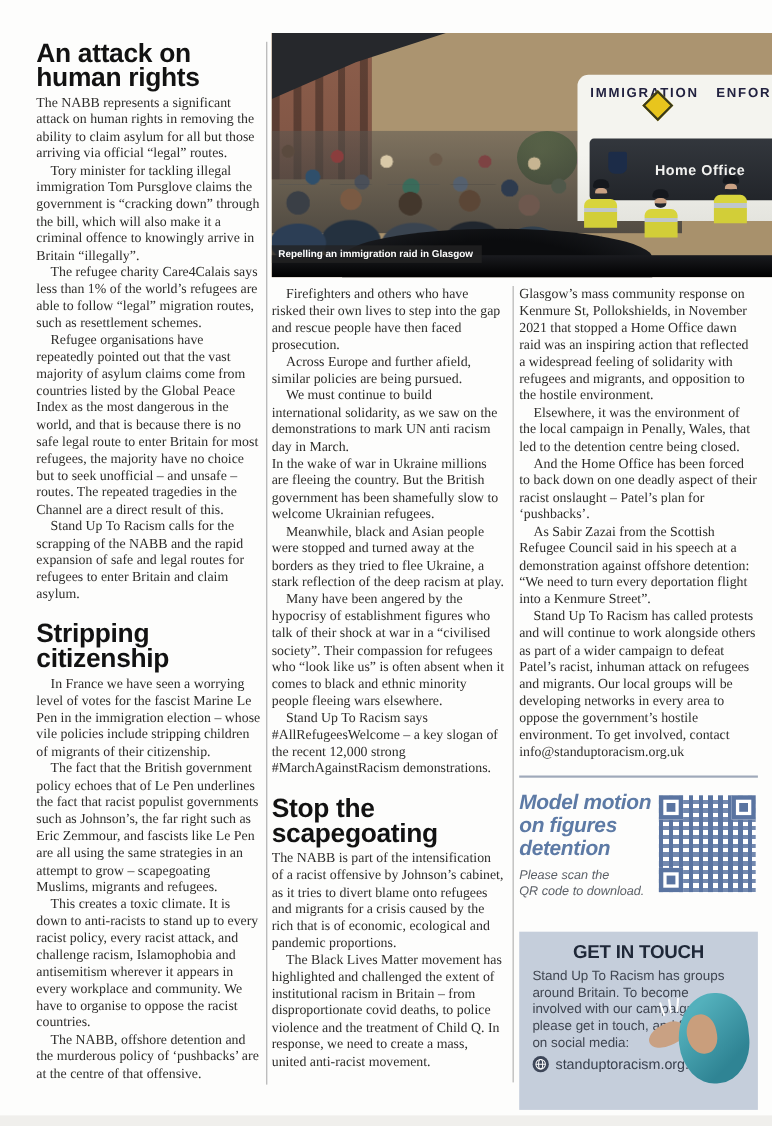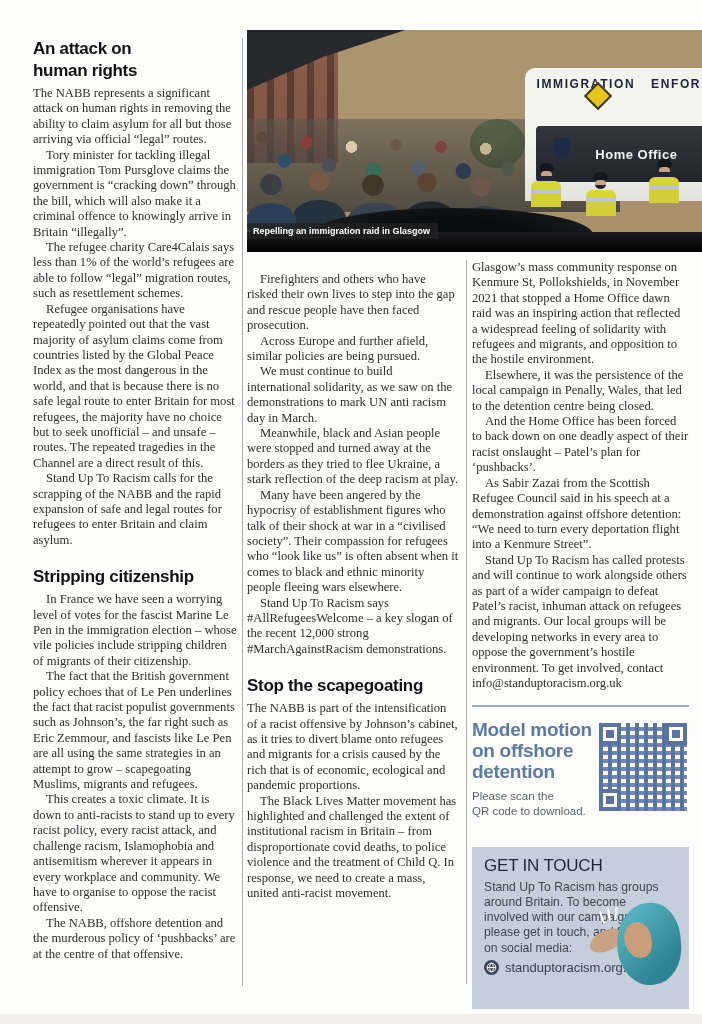--- a/index.html
+++ b/index.html
@@ -10,25 +10,25 @@
     font-family:"Liberation Serif", serif; color:#2e2d2b;
   }
   .vrule { position:absolute; width:1px; background:#adadad; }
   .vrule1 { left:242px; top:38px; height:948px; }
   .vrule2 { left:466px; top:260px; height:724px; }
   .bottom-strip { position:absolute; left:0; right:0; bottom:0; height:10px; background:#f0efec; }
 
   
   .col { position:absolute; font-size:12.6px; line-height:15.4px; text-align:left; }
   .col1 { left:33px;  top:38px;  width:206px; }
-  .col2 { left:247px; top:272px; width:212px; }
+  .col2 { left:247px; top:260px; width:212px; }
   .col3 { left:472px; top:260px; width:217px; }
   .sh {
     font-family:"Liberation Sans", sans-serif; font-weight:bold;
-    font-size:17px; line-height:22px; letter-spacing:-0.3px; color:#121212;
+    font-size:24px; line-height:22px; letter-spacing:-0.3px; color:#121212;
     margin:18px 0 4px;
   }
   .sh.first { margin-top:0; }
   .sh span { display:block; }
   .bp { margin:0; text-indent:13px; }
   .bp.ni { text-indent:0; }
 
   
   .photo { position:absolute; left:247px; top:30px; width:455px; height:222px; overflow:hidden; background:#a8916c; }
   .bld { position:absolute; left:0; right:0; top:0; height:52%;
@@ -103,41 +103,41 @@
     background:radial-gradient(ellipse at 50% 130%, #0b0c0e 60%, #202227); border-radius:50% 50% 0 0; }
   .carband { position:absolute; left:0; right:0; bottom:0; height:9%;
     background:linear-gradient(#1a1b1f,#000); }
   .caption { position:absolute; left:0; bottom:6%;
     background:rgba(35,35,35,.78); color:#fff;
     font-family:"Liberation Sans", sans-serif; font-weight:bold; font-size:9px;
     padding:3px 8px 3px 6px; }
 
   
   .mm-rule { height:2px; background:#9fa9ba; margin:14px 0 12px; }
-  .model-motion { position:relative; min-height:112px; }
+  .model-motion { position:relative; min-height:112px;font-style:italic; }
   .mm-h { font-family:"Liberation Sans", sans-serif; font-weight:bold;
     font-size:19px; line-height:21px; letter-spacing:-0.3px; color:#5d7aa5; }
   .mm-h span { display:block; }
   .mm-note { font-family:"Liberation Sans", sans-serif; font-size:11.5px;
     line-height:14.5px; color:#5a5f66; margin-top:7px; }
   .mm-note span { display:block; }
   .qr { position:absolute; right:2px; top:4px; width:88px; height:88px;
     background:
       repeating-linear-gradient(0deg, rgba(90,116,161,.85) 0 4px, rgba(0,0,0,0) 4px 8px),
       repeating-linear-gradient(90deg, #5a74a1 0 4px, #fff 4px 9px);
   }
   .qf { position:absolute; width:22px; height:22px; background:#fff; border:4px solid #5a74a1; }
   .qf::after { content:""; position:absolute; left:3px; top:3px; width:8px; height:8px; background:#5a74a1; }
   .qf.tl { left:0; top:0; } .qf.tr { right:0; top:0; } .qf.bl { left:0; bottom:0; }
 
   
   .git { position:relative; margin-top:16px; height:162px; background:#c5cedb;
     padding:11px 12px; overflow:hidden;
     font-family:"Liberation Sans", sans-serif; }
-  .git-h { font-weight:normal; font-size:17px; letter-spacing:-0.2px; color:#1f2838; margin-bottom:6px; }
+  .git-h { font-weight:bold; font-size:17px; letter-spacing:-0.2px; color:#1f2838; margin-bottom:6px;text-align:center; }
   .git-body { font-size:12.2px; line-height:15.2px; color:#3f4550; width:185px; }
   .soc { margin-top:4px; }
   .soc-row { display:flex; align-items:center; margin-top:4px; }
   .soc-ic { width:15px; height:15px; margin-right:6px; flex:0 0 auto; }
   .soc-label { font-size:13px; color:#39404e; }
   .gwoman { position:absolute; right:-6px; bottom:-6px; width:112px; height:114px; }
   .hand { position:absolute; left:6px; top:30px; width:34px; height:20px;
     background:#c9a183; border-radius:50% 40% 40% 50%; transform:rotate(-25deg); }
   .mline { position:absolute; width:2px; height:13px; background:#fff; border-radius:2px; }
   .ml1 { left:18px; top:10px; transform:rotate(-18deg); }
@@ -203,51 +203,52 @@
     </h2>
     <p class="bp ni">The NABB represents a significant attack on human rights in removing the ability to claim asylum for all but those arriving via official “legal” routes.</p>
     <p class="bp">Tory minister for tackling illegal immigration Tom Pursglove claims the government is “cracking down” through the bill, which will also make it a criminal offence to knowingly arrive in Britain “illegally”.</p>
     <p class="bp">The refugee charity Care4Calais says less than 1% of the world’s refugees are able to follow “legal” migration routes, such as resettlement schemes.</p>
     <p class="bp">Refugee organisations have repeatedly pointed out that the vast majority of asylum claims come from countries listed by the Global Peace Index as the most dangerous in the world, and that is because there is no safe legal route to enter Britain for most refugees, the majority have no choice but to seek unofficial – and unsafe – routes. The repeated tragedies in the Channel are a direct result of this.</p>
     <p class="bp">Stand Up To Racism calls for the scrapping of the NABB and the rapid expansion of safe and legal routes for refugees to enter Britain and claim asylum.</p>
 
     <h2 class="sh">Stripping citizenship</h2>
     <p class="bp">In France we have seen a worrying level of votes for the fascist Marine Le Pen in the immigration election – whose vile policies include stripping children of migrants of their citizenship.</p>
     <p class="bp">The fact that the British government policy echoes that of Le Pen underlines the fact that racist populist governments such as Johnson’s, the far right such as Eric Zemmour, and fascists like Le Pen are all using the same strategies in an attempt to grow – scapegoating Muslims, migrants and refugees.</p>
-    <p class="bp">This creates a toxic climate. It is down to anti-racists to stand up to every racist policy, every racist attack, and challenge racism, Islamophobia and antisemitism wherever it appears in every workplace and community. We have to organise to oppose the racist offensive.</p>
+    <p class="bp">This creates a toxic climate. It is down to anti-racists to stand up to every racist policy, every racist attack, and challenge racism, Islamophobia and antisemitism wherever it appears in every workplace and community. We have to organise to oppose the racist countries.</p>
     <p class="bp">The NABB, offshore detention and the murderous policy of ‘pushbacks’ are at the centre of that offensive.</p>
   </section>
 
   <section class="col col2">
     <p class="bp">Firefighters and others who have risked their own lives to step into the gap and rescue people have then faced prosecution.</p>
     <p class="bp">Across Europe and further afield, similar policies are being pursued.</p>
     <p class="bp">We must continue to build international solidarity, as we saw on the demonstrations to mark UN anti racism day in March.</p>
 
+    <p class="bp ni">In the wake of war in Ukraine millions are fleeing the country. But the British government has been shamefully slow to welcome Ukrainian refugees.</p>
     <p class="bp">Meanwhile, black and Asian people were stopped and turned away at the borders as they tried to flee Ukraine, a stark reflection of the deep racism at play.</p>
     <p class="bp">Many have been angered by the hypocrisy of establishment figures who talk of their shock at war in a “civilised society”. Their compassion for refugees who “look like us” is often absent when it comes to black and ethnic minority people fleeing wars elsewhere.</p>
     <p class="bp">Stand Up To Racism says #AllRefugeesWelcome – a key slogan of the recent 12,000 strong #MarchAgainstRacism demonstrations.</p>
 
     <h2 class="sh">Stop the scapegoating</h2>
     <p class="bp ni">The NABB is part of the intensification of a racist offensive by Johnson’s cabinet, as it tries to divert blame onto refugees and migrants for a crisis caused by the rich that is of economic, ecological and pandemic proportions.</p>
     <p class="bp">The Black Lives Matter movement has highlighted and challenged the extent of institutional racism in Britain – from disproportionate covid deaths, to police violence and the treatment of Child Q. In response, we need to create a mass, united anti-racist movement.</p>
   </section>
 
   <section class="col col3">
     <p class="bp ni">Glasgow’s mass community response on Kenmure St, Pollokshields, in November 2021 that stopped a Home Office dawn raid was an inspiring action that reflected a widespread feeling of solidarity with refugees and migrants, and opposition to the hostile environment.</p>
-    <p class="bp">Elsewhere, it was the persistence of the local campaign in Penally, Wales, that led to the detention centre being closed.</p>
+    <p class="bp">Elsewhere, it was the environment of the local campaign in Penally, Wales, that led to the detention centre being closed.</p>
     <p class="bp">And the Home Office has been forced to back down on one deadly aspect of their racist onslaught – Patel’s plan for ‘pushbacks’.</p>
     <p class="bp">As Sabir Zazai from the Scottish Refugee Council said in his speech at a demonstration against offshore detention: “We need to turn every deportation flight into a Kenmure Street”.</p>
     <p class="bp">Stand Up To Racism has called protests and will continue to work alongside others as part of a wider campaign to defeat Patel’s racist, inhuman attack on refugees and migrants. Our local groups will be developing networks in every area to oppose the government’s hostile environment. To get involved, contact info@standuptoracism.org.uk</p>
 
     <div class="mm-rule"></div>
 
     <div class="model-motion">
       <h3 class="mm-h">
         <span>Model motion</span>
-        <span>on offshore</span>
+        <span>on figures</span>
         <span>detention</span>
       </h3>
       <div class="mm-note">
         <span>Please scan the</span>
         <span>QR code to download.</span>
       </div>
       <div class="qr">
         <div class="qf tl"></div>
         <div class="qf tr"></div>
         <div class="qf bl"></div>

